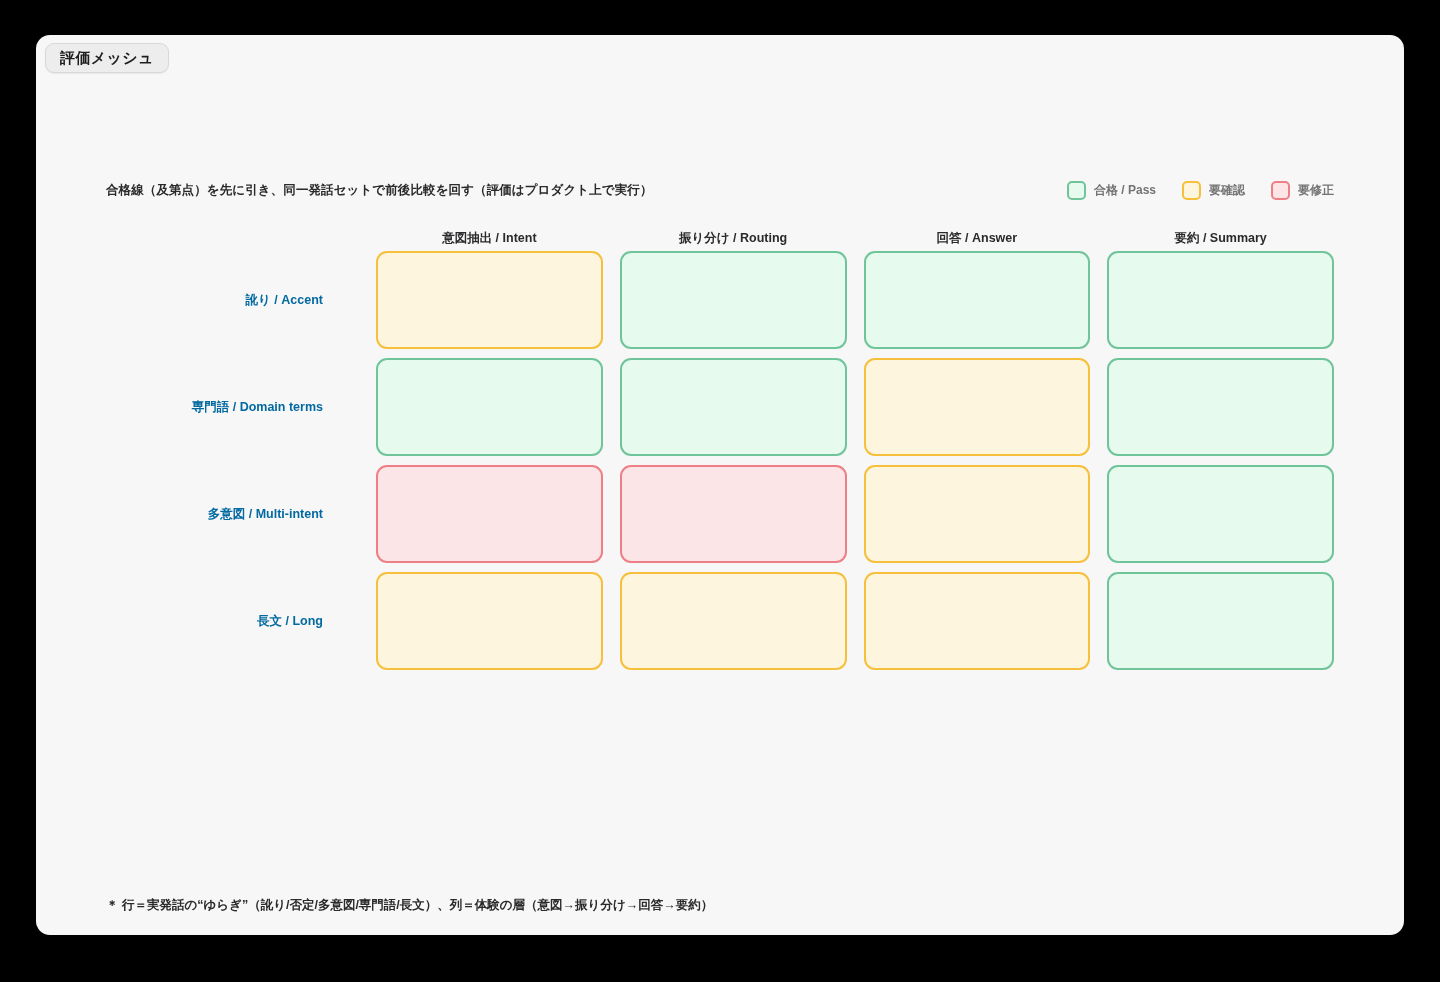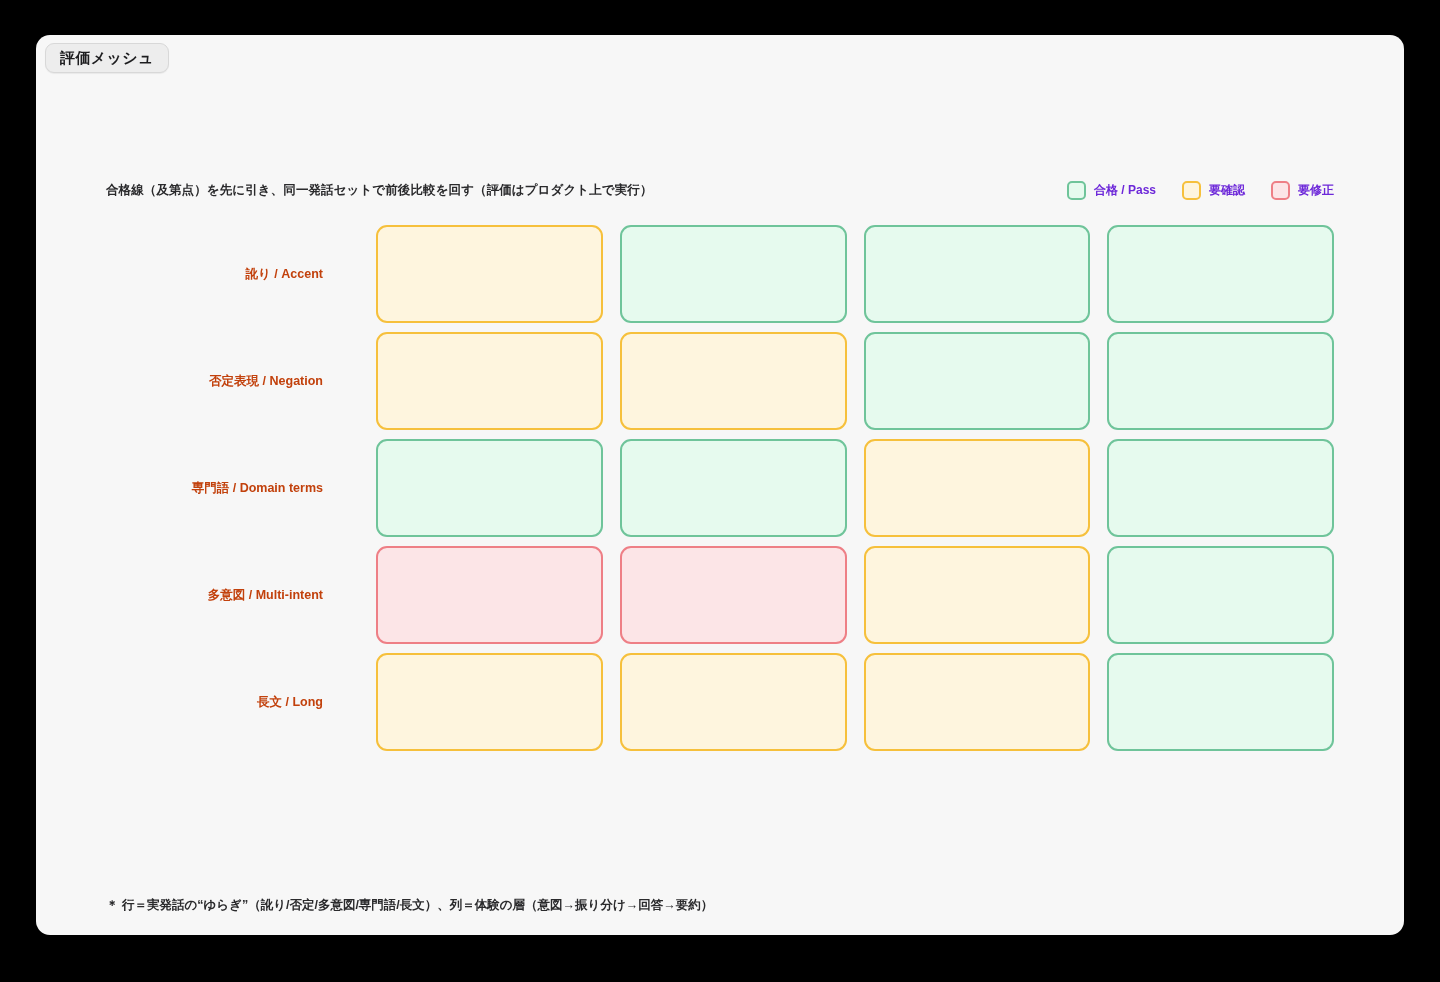--- a/index.html
+++ b/index.html
@@ -91,21 +91,21 @@
     height: 19px;
     border-radius: 5px;
     border: 2px solid #CCCCCC;
     background: #FFFFFF;
     box-sizing: border-box;
     flex: none;
   }
   .legend-label {
     font-size: 12px;
     font-weight: 700;
-    color: #6d28d9;
+    color: #737373;
     white-space: nowrap;
   }
 
   .sw-pass   { background: #E6FAEE; border-color: #6FC49A; }
   .sw-warn   { background: #FEF5DE; border-color: #F6C03C; }
   .sw-fail   { background: #FCE5E7; border-color: #EE7F86; }
 
   
   .grid-wrap {
     position: absolute;
@@ -137,21 +137,21 @@
     height: 98px;
     margin-bottom: 9px;
   }
   .body-row:last-child { margin-bottom: 14px; }
 
   .row-head {
     text-align: right;
     padding-right: 36px;
     font-size: 12.5px;
     font-weight: 700;
-    color: #c2410c;
+    color: #0369a1;
     white-space: nowrap;
     box-sizing: border-box;
   }
 
   .cell {
     height: 98px;
     border-radius: 11px;
     border: 2px solid #CCCCCC;
     background: #FFFFFF;
     box-sizing: border-box;
@@ -192,32 +192,32 @@
             <span class="legend-label">要確認</span>
           </div>
           <div class="legend-item">
             <span class="legend-swatch sw-fail"></span>
             <span class="legend-label">要修正</span>
           </div>
         </div>
     </div>
 
     <div class="grid-wrap">
+      <div class="col-head-row">
+        <div class="col-head"></div>
+      <div class="col-head">意図抽出 / Intent</div>
+          <div class="col-head">振り分け / Routing</div>
+          <div class="col-head">回答 / Answer</div>
+          <div class="col-head">要約 / Summary</div>
+        </div>
       <div>
           <div class="body-row">
             <div class="row-head">訛り / Accent</div>
             <div class="cell warn"></div>
             <div class="cell pass"></div>
-            <div class="cell pass"></div>
-            <div class="cell pass"></div>
-          </div>
-          <div class="body-row">
-            <div class="row-head">否定表現 / Negation</div>
-            <div class="cell warn"></div>
-            <div class="cell warn"></div>
             <div class="cell pass"></div>
             <div class="cell pass"></div>
           </div>
           <div class="body-row">
             <div class="row-head">専門語 / Domain terms</div>
             <div class="cell pass"></div>
             <div class="cell pass"></div>
             <div class="cell warn"></div>
             <div class="cell pass"></div>
           </div>

